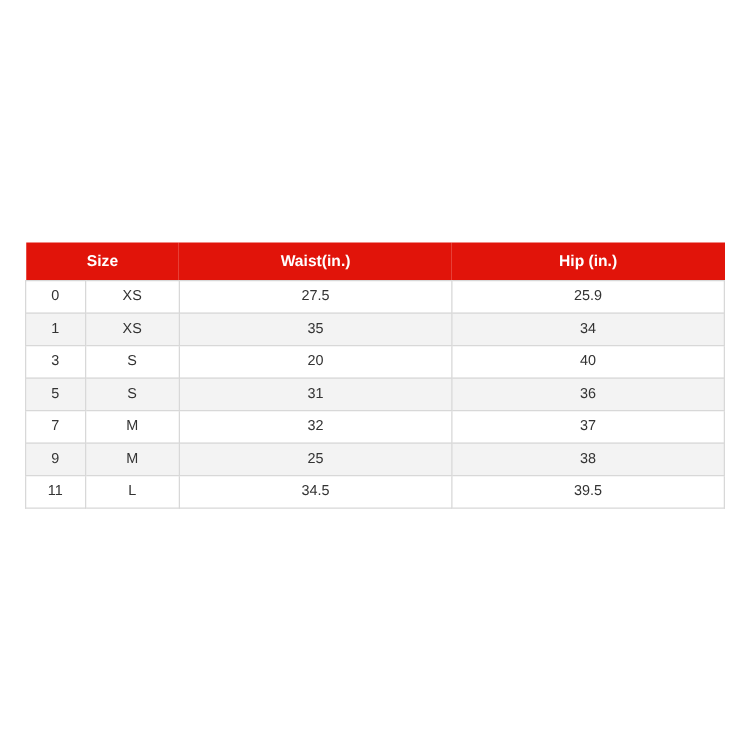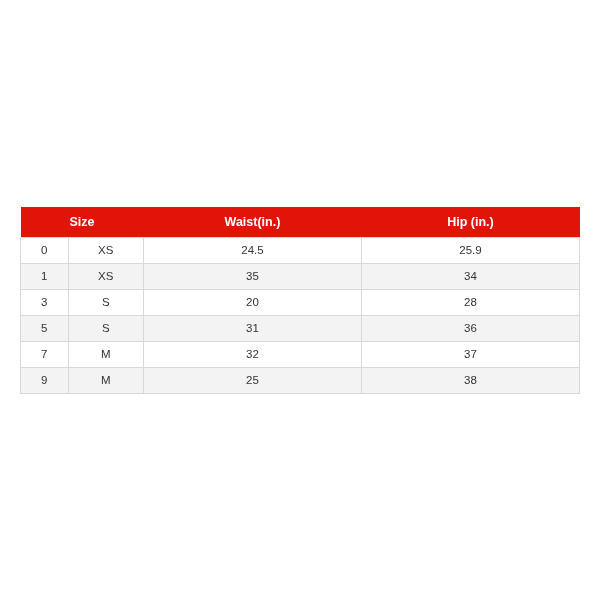--- a/index.html
+++ b/index.html
@@ -73,48 +73,54 @@
       <tr>
         <th colspan="2">Size</th>
         <th>Waist(in.)</th>
         <th>Hip (in.)</th>
       </tr>
     </thead>
     <tbody id="table-body">
         <tr class="odd">
           <td class="num-cell">0</td>
           <td>XS</td>
-          <td>24.5</td>
+          <td>27.5</td>
           <td>25.9</td>
         </tr>
         <tr class="even">
           <td class="num-cell">1</td>
           <td>XS</td>
           <td>35</td>
           <td>34</td>
         </tr>
         <tr class="odd">
           <td class="num-cell">3</td>
           <td>S</td>
           <td>20</td>
-          <td>28</td>
+          <td>40</td>
         </tr>
         <tr class="even">
           <td class="num-cell">5</td>
           <td>S</td>
           <td>31</td>
           <td>36</td>
         </tr>
         <tr class="odd">
           <td class="num-cell">7</td>
           <td>M</td>
           <td>32</td>
           <td>37</td>
         </tr>
         <tr class="even">
           <td class="num-cell">9</td>
           <td>M</td>
           <td>25</td>
           <td>38</td>
         </tr>
+        <tr class="odd">
+          <td class="num-cell">11</td>
+          <td>L</td>
+          <td>34.5</td>
+          <td>39.5</td>
+        </tr>
       </tbody>
   </table>
 </div>
 
 </body></html>

